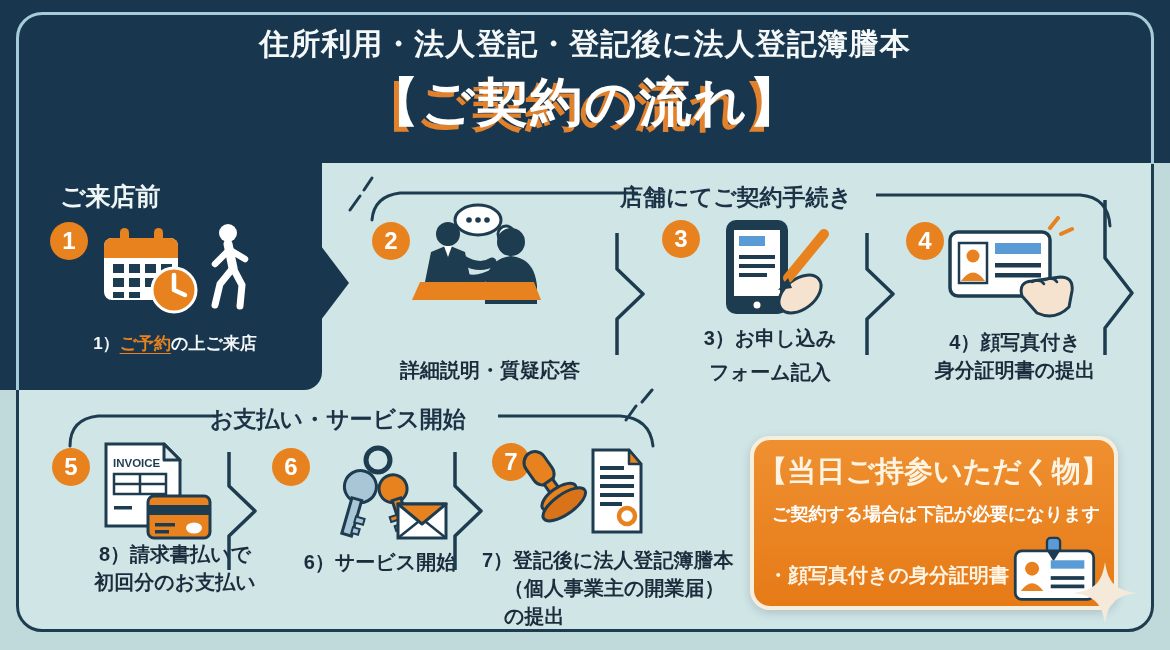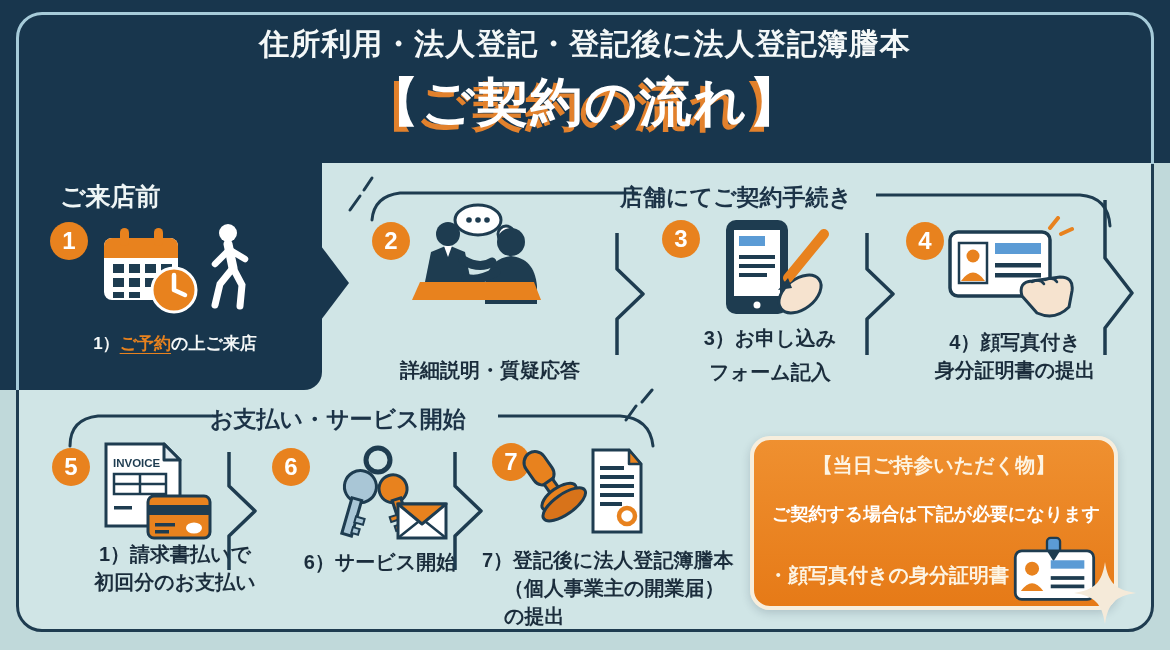--- a/index.html
+++ b/index.html
@@ -22,21 +22,21 @@
   .big-title{left:0;top:68px;width:1170px;text-align:center;color:#ffffff;font-size:52px;font-weight:800;letter-spacing:2px;text-shadow:-5px 5px 0 #e2812c;}
   .sec-title{font-weight:800;font-size:23px;color:#1c3347;white-space:nowrap;}
   .sec-title.on-navy{color:#eef5f5;font-size:25px;}
   .caption{font-weight:800;font-size:20px;color:#1b2d3c;text-align:center;white-space:nowrap;line-height:28px;}
   .caption.on-navy{color:#f5f8f8;font-size:17px;}
   .caption .link{color:#e8821e;text-decoration:underline;text-underline-offset:4px;}
   .num-circle{width:38px;height:38px;border-radius:50%;background:#e8821e;color:#fff;font-size:24px;font-weight:800;text-align:center;line-height:38px;}
 
   
   .bring-box{left:750px;top:436px;width:368px;height:174px;background:linear-gradient(180deg,#ef9030 0%,#e67a17 100%);border:4px solid #f7eedd;border-radius:20px;box-shadow:0 3px 10px rgba(20,40,60,.18);}
-  .bring-heading{left:0;top:12px;width:100%;text-align:center;color:#fdf4e3;font-size:20px;font-weight:800;}
+  .bring-heading{left:0;top:12px;width:100%;text-align:center;color:#fdf4e3;font-size:29px;font-weight:800;}
   .bring-body{left:18px;color:#ffffff;font-size:18px;font-weight:700;white-space:nowrap;}
   .bring-bullet{left:14px;top:122px;color:#fdf4e3;font-size:20px;font-weight:800;white-space:nowrap;}
 
   svg{display:block;}
 </style>
 </head>
 <body>
 
 <div id="stage">
 
@@ -174,21 +174,21 @@
     <text x="21" y="27" font-size="11.5" font-weight="bold" fill="#1e3c50" font-family="Liberation Sans, sans-serif">INVOICE</text>
     <rect x="22" y="34" width="52" height="20" fill="none" stroke="#1e3c50" stroke-width="2.5"></rect>
     <path d="M22,44 L74,44 M48,34 L48,54" stroke="#1e3c50" stroke-width="2.5"></path>
     <rect x="22" y="66" width="18" height="3.5" fill="#1e3c50"></rect>
     <rect x="56" y="56" width="62" height="42" rx="6" fill="#e8821e" stroke="#1e3c50" stroke-width="3"></rect>
     <rect x="56" y="65" width="62" height="10" fill="#1e3c50"></rect>
     <ellipse cx="102" cy="88" rx="8" ry="5.5" fill="#ffffff"></ellipse>
     <rect x="63" y="83" width="20" height="3.5" fill="#1e3c50"></rect>
     <rect x="63" y="90" width="14" height="3.5" fill="#1e3c50"></rect>
   </svg>
-  <div class="abs caption" style="left:60px;top:540px;width:230px;">1）請求書払いで</div>
+  <div class="abs caption" style="left:60px;top:540px;width:230px;">8）請求書払いで</div>
   <div class="abs caption" style="left:60px;top:568px;width:230px;">初回分のお支払い</div>
 
   <svg class="abs" style="left:226px;top:452px;" width="34" height="118" viewBox="0 0 34 118">
     <polyline points="3,0 3,34 29,59 3,84 3,118" stroke="#1e3c50" stroke-width="3.5" fill="none" stroke-linecap="round" stroke-linejoin="round"></polyline>
   </svg>
 
   <div class="abs num-circle" style="left:272px;top:448px;">6</div>
   <svg class="abs" style="left:300px;top:442px;" width="150" height="110" viewBox="0 0 150 110">
     <circle cx="78" cy="18" r="12" fill="none" stroke="#1e3c50" stroke-width="5"></circle>
     <g transform="rotate(16 56 60)">

